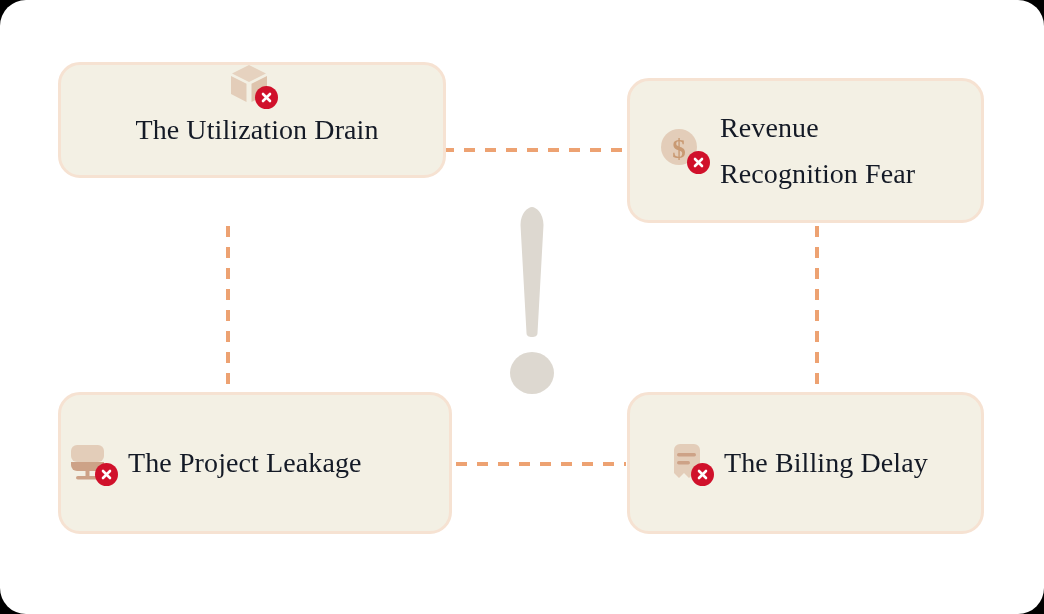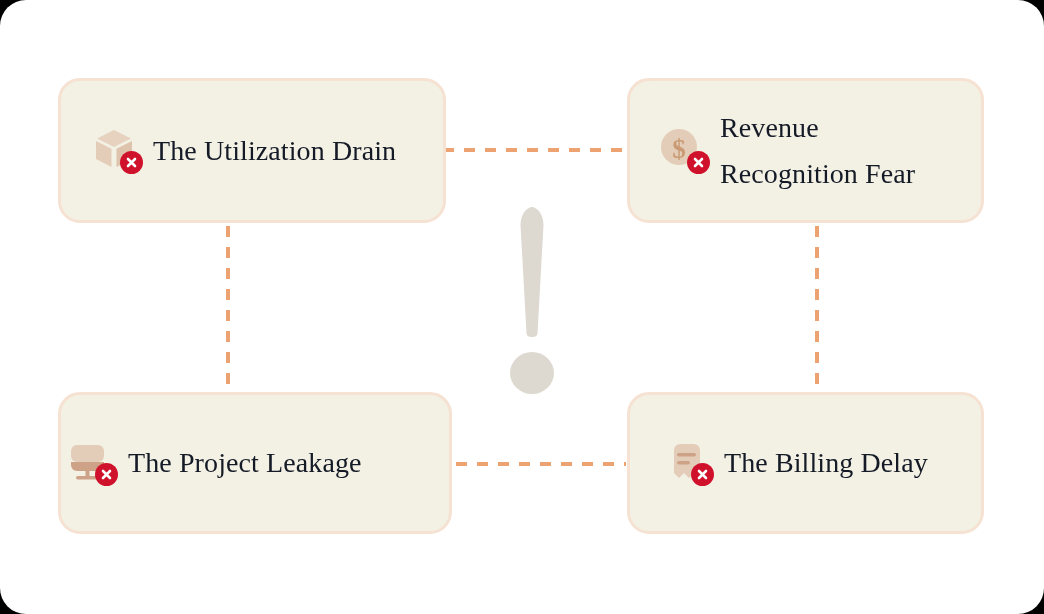--- a/index.html
+++ b/index.html
@@ -114,21 +114,21 @@
   <div class="conn conn-v" style="left:815px; top:226px; width:4px; height:163px;"></div>
 
   <div class="excl">
     <svg viewBox="0 0 52 190" xmlns="http://www.w3.org/2000/svg" aria-hidden="true">
       <path d="M14.5 20 C14.5 8, 22 2, 26 2 C30 2, 37.5 8, 37.5 20
                L31.5 128 C31.5 131, 29 132, 26 132 C23 132, 20.5 131, 20.5 128 Z" fill="#ddd8d0"></path>
       <ellipse cx="26" cy="168" rx="22" ry="21" fill="#ddd8d0"></ellipse>
     </svg>
   </div>
 
-  <div class="card" style="left:58px; top:78px; width:388px; height:145px;">
+  <div class="card" style="left:58px; top:62px; width:388px; height:116px;flex-direction:column;">
     <span class="card-icon-wrap">
       <svg viewBox="0 0 46 46" xmlns="http://www.w3.org/2000/svg" aria-hidden="true">
         <path d="M23 4 L40 12.5 L23 21 L6 12.5 Z" fill="#e6d2bf"></path>
         <path d="M5 15 L20.5 22.8 L20.5 41 L5 33 Z" fill="#e3cdb9"></path>
         <path d="M41 15 L25.5 22.8 L25.5 41 L41 33 Z" fill="#dec4ad"></path>
       </svg>
       <span class="err-badge">
         <svg viewBox="0 0 13 13" xmlns="http://www.w3.org/2000/svg" aria-hidden="true">
           <path d="M3 3 L10 10 M10 3 L3 10" stroke="#ffffff" stroke-width="2.6" stroke-linecap="round"></path>
         </svg>

